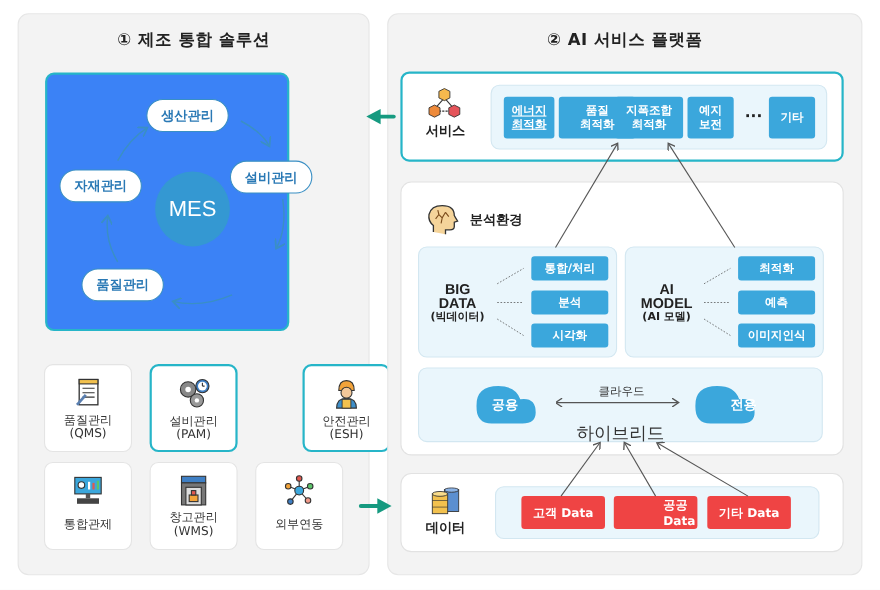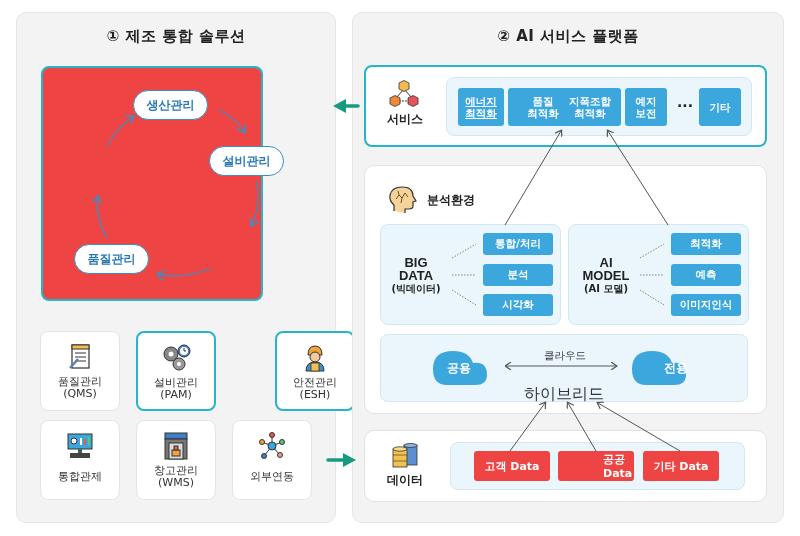--- a/index.html
+++ b/index.html
@@ -6,21 +6,21 @@
   html, body { width: 800px; height: 536px; background: #ffffff; overflow: hidden; }
   body { font-family: "DejaVu Sans", "Liberation Sans", sans-serif; position: relative; color: #333; }
 
   .panel { position: absolute; background: #f3f3f3; border: 1px solid #e6e6e6; border-radius: 10px; }
   #left-panel { left: 16px; top: 12px; width: 320px; height: 511px; }
   #right-panel { left: 352px; top: 12px; width: 432px; height: 511px; }
 
   .panel-title { position: absolute; top: 14px; left: 0; right: 0; text-align: center; font-size: 15px; font-weight: bold; color: #222; letter-spacing: 0.5px; }
 
   
-  #mes-box { position: absolute; left: 41px; top: 66px; width: 222px; height: 235px; background: #ef4444; border: 2.5px solid #26b5c8; border-radius: 8px; }
+  #mes-box { position: absolute; left: 41px; top: 66px; width: 222px; height: 235px; background: #3b82f6; border: 2.5px solid #26b5c8; border-radius: 8px; }
   .pill { position: absolute; height: 30px; border: 1.5px solid #3a8fc4; border-radius: 15px; background: #fff; color: #2a79b5; font-size: 12px; font-weight: bold; display: flex; align-items: center; justify-content: center; }
   #mes-circle { position: absolute; left: 98px; top: 88px; width: 68px; height: 68px; border-radius: 50%; background: #3498d2; color: #fff; font-family: "Liberation Sans", sans-serif; font-size: 20px; display: flex; align-items: center; justify-content: center; }
   #mes-svg { position: absolute; left: 0; top: 0; width: 269px; height: 235px; pointer-events: none; }
 
   
   .card { position: absolute; width: 80px; height: 80px; background: #fff; border: 1px solid #e4e4e4; border-radius: 8px; display: flex; flex-direction: column; align-items: center; }
   .card.hl { border: 2px solid #26b5c8; }
   .card .ic { margin-top: 10px; width: 32px; height: 30px; }
   .card .lbl { margin-top: 4px; font-size: 11px; line-height: 12px; text-align: center; color: #333; }
 
@@ -66,20 +66,22 @@
     </defs>
     <path d="M176,42 Q195,52 202,65" fill="none" stroke="#3a8fc4" stroke-width="1.3" marker-end="url(#ah)"></path>
     <path d="M214,113 Q218,140 208,158" fill="none" stroke="#3a8fc4" stroke-width="1.3" marker-end="url(#ah)"></path>
     <path d="M168,200 Q140,212 114,206" fill="none" stroke="#3a8fc4" stroke-width="1.3" marker-end="url(#ah)"></path>
     <path d="M64,170 Q52,150 55,128" fill="none" stroke="#3a8fc4" stroke-width="1.3" marker-end="url(#ah)"></path>
     <path d="M64,78 Q75,58 91,48" fill="none" stroke="#3a8fc4" stroke-width="1.3" marker-end="url(#ah)"></path>
   </svg>
   <div class="pill" style="left:90px;top:22px;width:75px;">생산관리</div>
   <div class="pill" style="left:166px;top:78px;width:75px;">설비관리</div>
   <div class="pill" style="left:31px;top:176px;width:75px;">품질관리</div>
+  <div class="pill" style="left:11px;top:86px;width:75px;">자재관리</div>
+  <div id="mes-circle">MES</div>
 </div>
 
 <div class="card" style="left:40px;top:331px;">
   <svg class="ic" viewBox="0 0 32 30">
     <rect x="8" y="3" width="17" height="23" fill="#fff" stroke="#333" stroke-width="1.2"></rect>
     <rect x="8" y="3" width="17" height="4" fill="#f2c14e" stroke="#333" stroke-width="1"></rect>
     <line x1="11" y1="11" x2="22" y2="11" stroke="#333"></line>
       <line x1="11" y1="15" x2="22" y2="15" stroke="#333"></line>
       <line x1="11" y1="19" x2="22" y2="19" stroke="#333"></line>
     <line x1="6" y1="26" x2="14" y2="17" stroke="#5a7fb0" stroke-width="2.5"></line>

